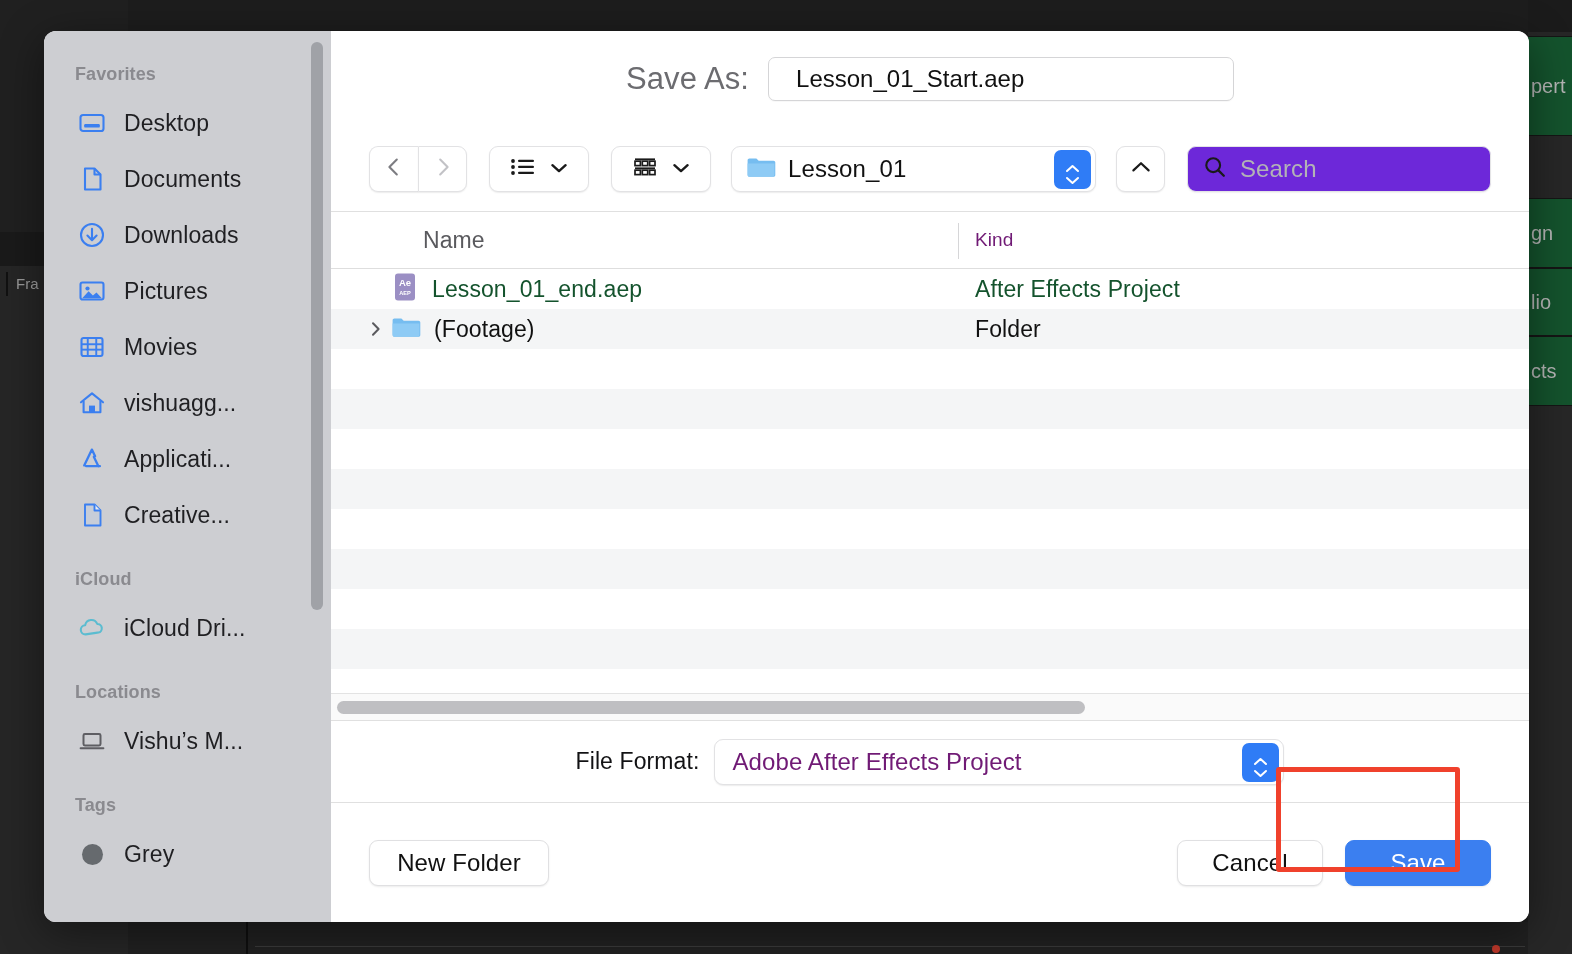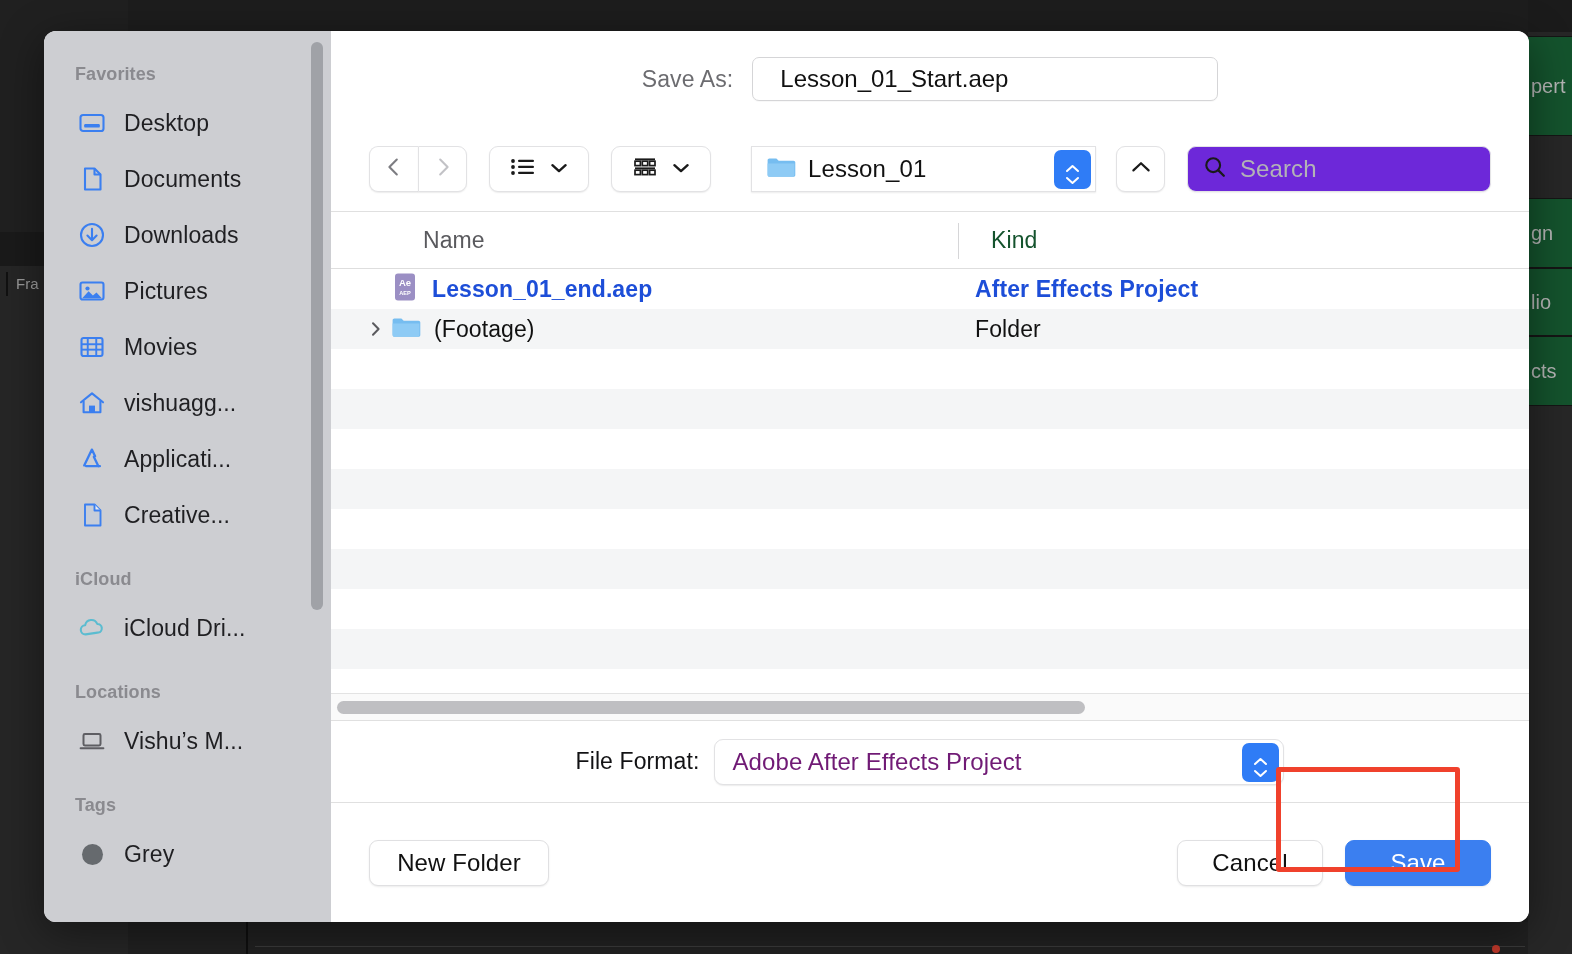--- a/index.html
+++ b/index.html
@@ -90,21 +90,21 @@
     background: #666a6e; margin-left: 5px; margin-right: 21px; flex: 0 0 21px;
   }
 
   
   .main { flex: 1; height: 100%; display: flex; flex-direction: column; background: #fff; position: relative; }
 
   .saveas-row {
     height: 96px; display: flex; align-items: center; justify-content: center;
     flex: 0 0 96px;
   }
-  .saveas-label { font-size: 23px; color: #6c6c70; margin-right: 14px; letter-spacing: .1px; }
+  .saveas-label { font-size: 31px; color: #6c6c70; margin-right: 14px; letter-spacing: .1px; }
   .saveas-input {
     width: 466px; height: 44px;
     border: 1px solid #d5d5d7; border-radius: 7px;
     background: #fff; font-size: 24px; color: #111;
     padding: 0 27px; font-family: "Liberation Sans", sans-serif;
     box-shadow: 0 1px 1px rgba(0,0,0,.03);
     outline: none;
     margin-left: 5px;
   }
 
@@ -119,22 +119,22 @@
     height: 46px; display: flex; align-items: center; justify-content: center;
     box-shadow: 0 1px 1.5px rgba(0,0,0,.08);
     cursor: default;
   }
   .tb-arrow { width: 49px; }
   .tb-arrow.nav-back { border-top-right-radius:0; border-bottom-right-radius:0; border-right:none; }
   .tb-arrow.nav-fwd  { border-top-left-radius:0;  border-bottom-left-radius:0; }
   .tb-seg { width: 100px; gap: 14px; margin-left: 22px; }
   .tb-seg2 { width: 100px; gap: 14px; margin-left: 22px; }
   .tb-path {
-    flex: 1; margin-left: 40px; height: 46px;
-    border: 1px solid #e2e2e4; border-radius: 0; background: #fff;
+    flex: 1; margin-left: 20px; height: 46px;
+    border: 1px solid #e2e2e4; border-radius: 9px; background: #fff;
     display: flex; align-items: center; padding-left: 14px;
     position: relative; box-shadow: 0 1px 1.5px rgba(0,0,0,.08);
   }
   .tb-path .pname { font-size: 24px; color: #111; margin-left: 12px; letter-spacing: .1px; }
   .stepper {
     width: 37px; height: 39px; border-radius: 7px;
     background: #2f7cf6; display: flex; flex-direction: column;
     align-items: center; justify-content: center; gap: 3px;
     position: absolute; right: 4px; top: 3px;
   }
@@ -149,32 +149,32 @@
   .tb-search .sph { font-size: 24px; color: #b3b3b6; margin-left: 13px; letter-spacing: .1px; }
 
   
   .list-wrap { flex: 1; display: flex; flex-direction: column; min-height: 0; }
   .list-head {
     height: 58px; flex: 0 0 58px;
     border-top: 1px solid #e0e0e0; border-bottom: 1px solid #dedede;
     display: flex; align-items: center; position: relative; background: #fff;
   }
   .lh-name { position: absolute; left: 92px; font-size: 23px; color: #5a5a5e; letter-spacing: .1px; }
-  .lh-kind { position: absolute; left: 660px; font-size: 23px; color: #14532d; letter-spacing: .1px; }
+  .lh-kind { position: absolute; left: 644px; font-size: 19px; color: #701a75; letter-spacing: .1px; }
   .lh-divider { position: absolute; left: 627px; top: 11px; width: 1px; height: 36px; background: #d6d6d8; }
 
   .rows { flex: 1; position: relative; overflow: hidden; }
   .row {
     height: 40px; display: flex; align-items: center; position: relative;
   }
   .row.alt { background: #f4f5f6; }
   .row .cell-name { position: absolute; left: 36px; display: flex; align-items: center; }
   .row .cell-kind { position: absolute; left: 644px; font-size: 23px; letter-spacing: .1px; }
   .row .fname { font-size: 23px; letter-spacing: .1px; margin-left: 13px; }
-  .row.dim .fname, .row.dim .cell-kind { color: #1d4ed8; font-weight: bold; }
+  .row.dim .fname, .row.dim .cell-kind { color: #14532d; }
   .row.normal .fname, .row.normal .cell-kind { color: #111; }
   .disclosure { width: 18px; margin-right: 6px; display: flex; align-items: center; justify-content: center; }
 
   .hscroll-area {
     height: 27px; flex: 0 0 27px; background: #fafafa;
     border-top: 1px solid #e3e3e3; display: flex; align-items: center;
     padding-left: 6px;
   }
   .hscroll-thumb { width: 748px; height: 13px; border-radius: 7px; background: #bfbfc2; }
 

